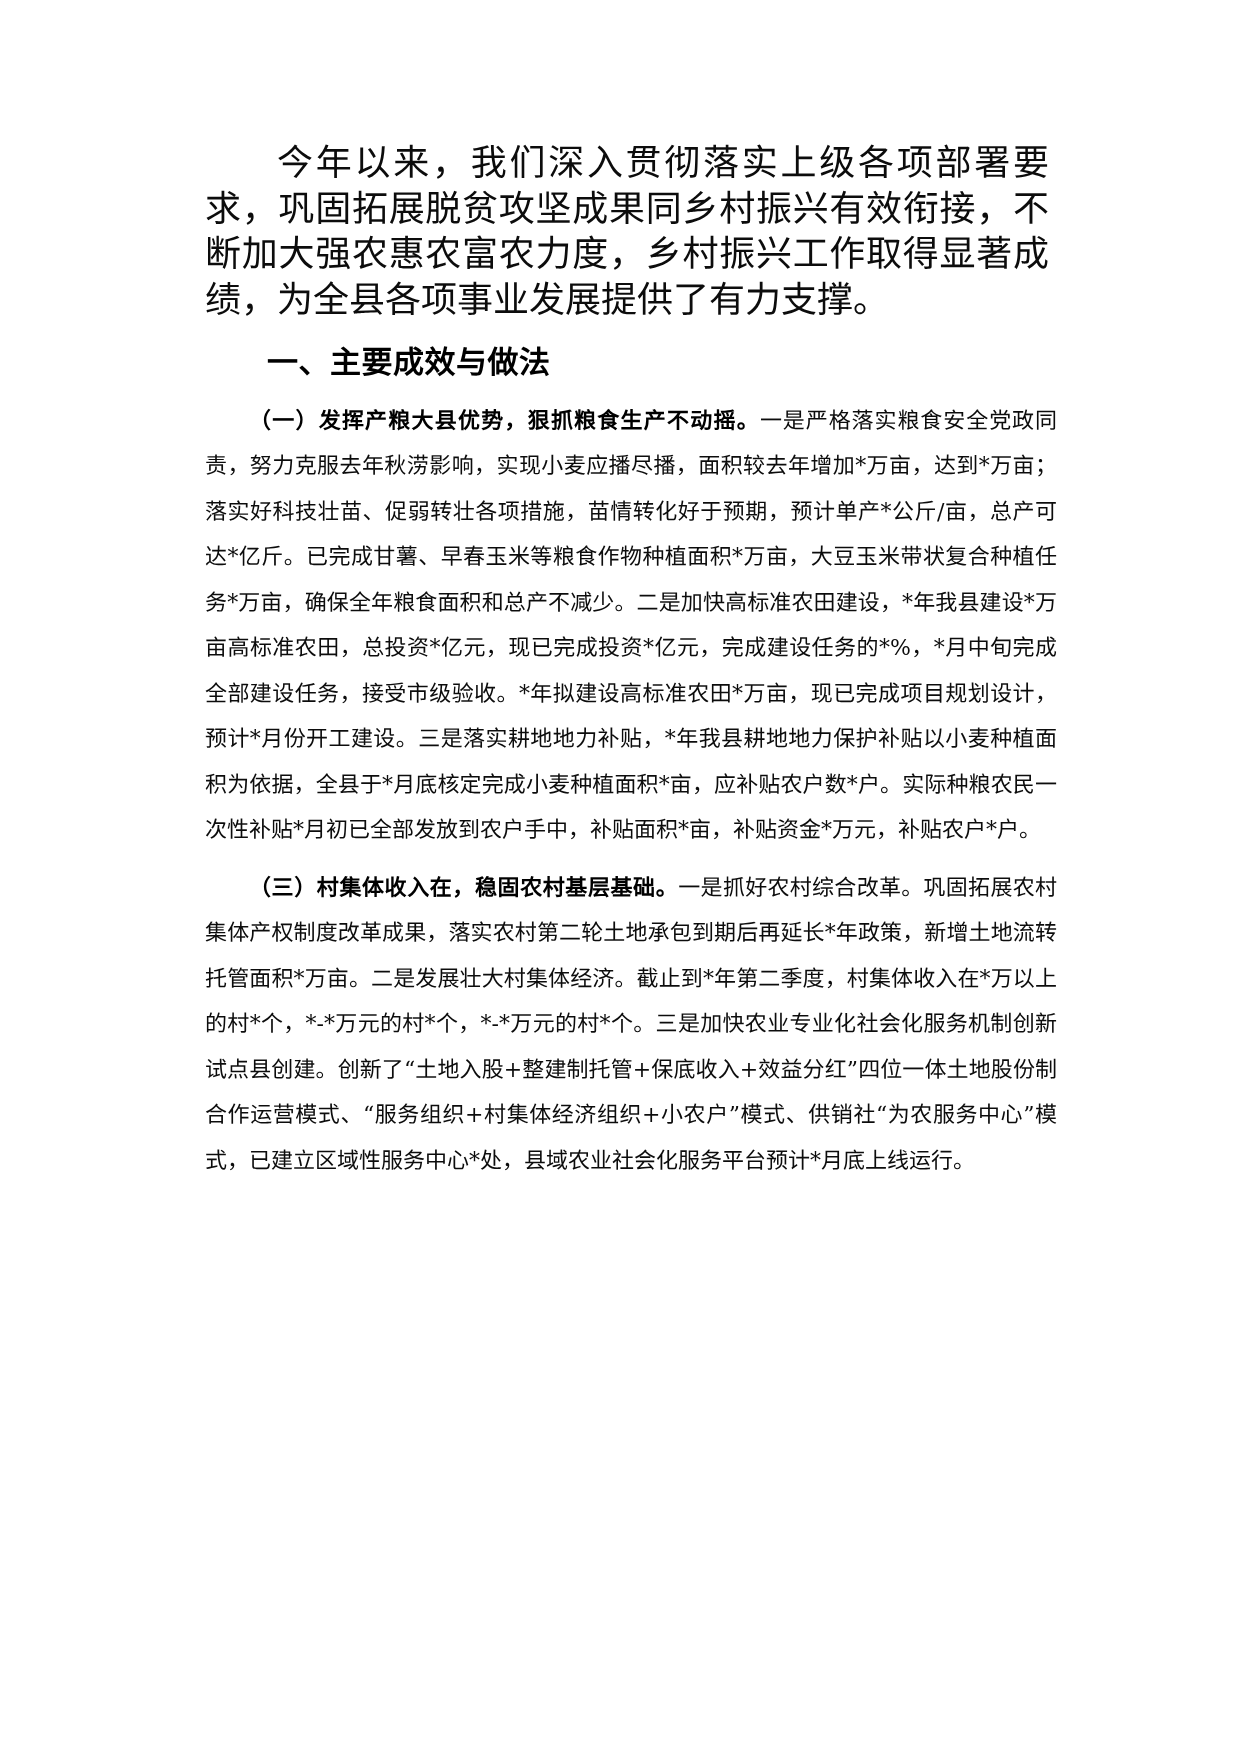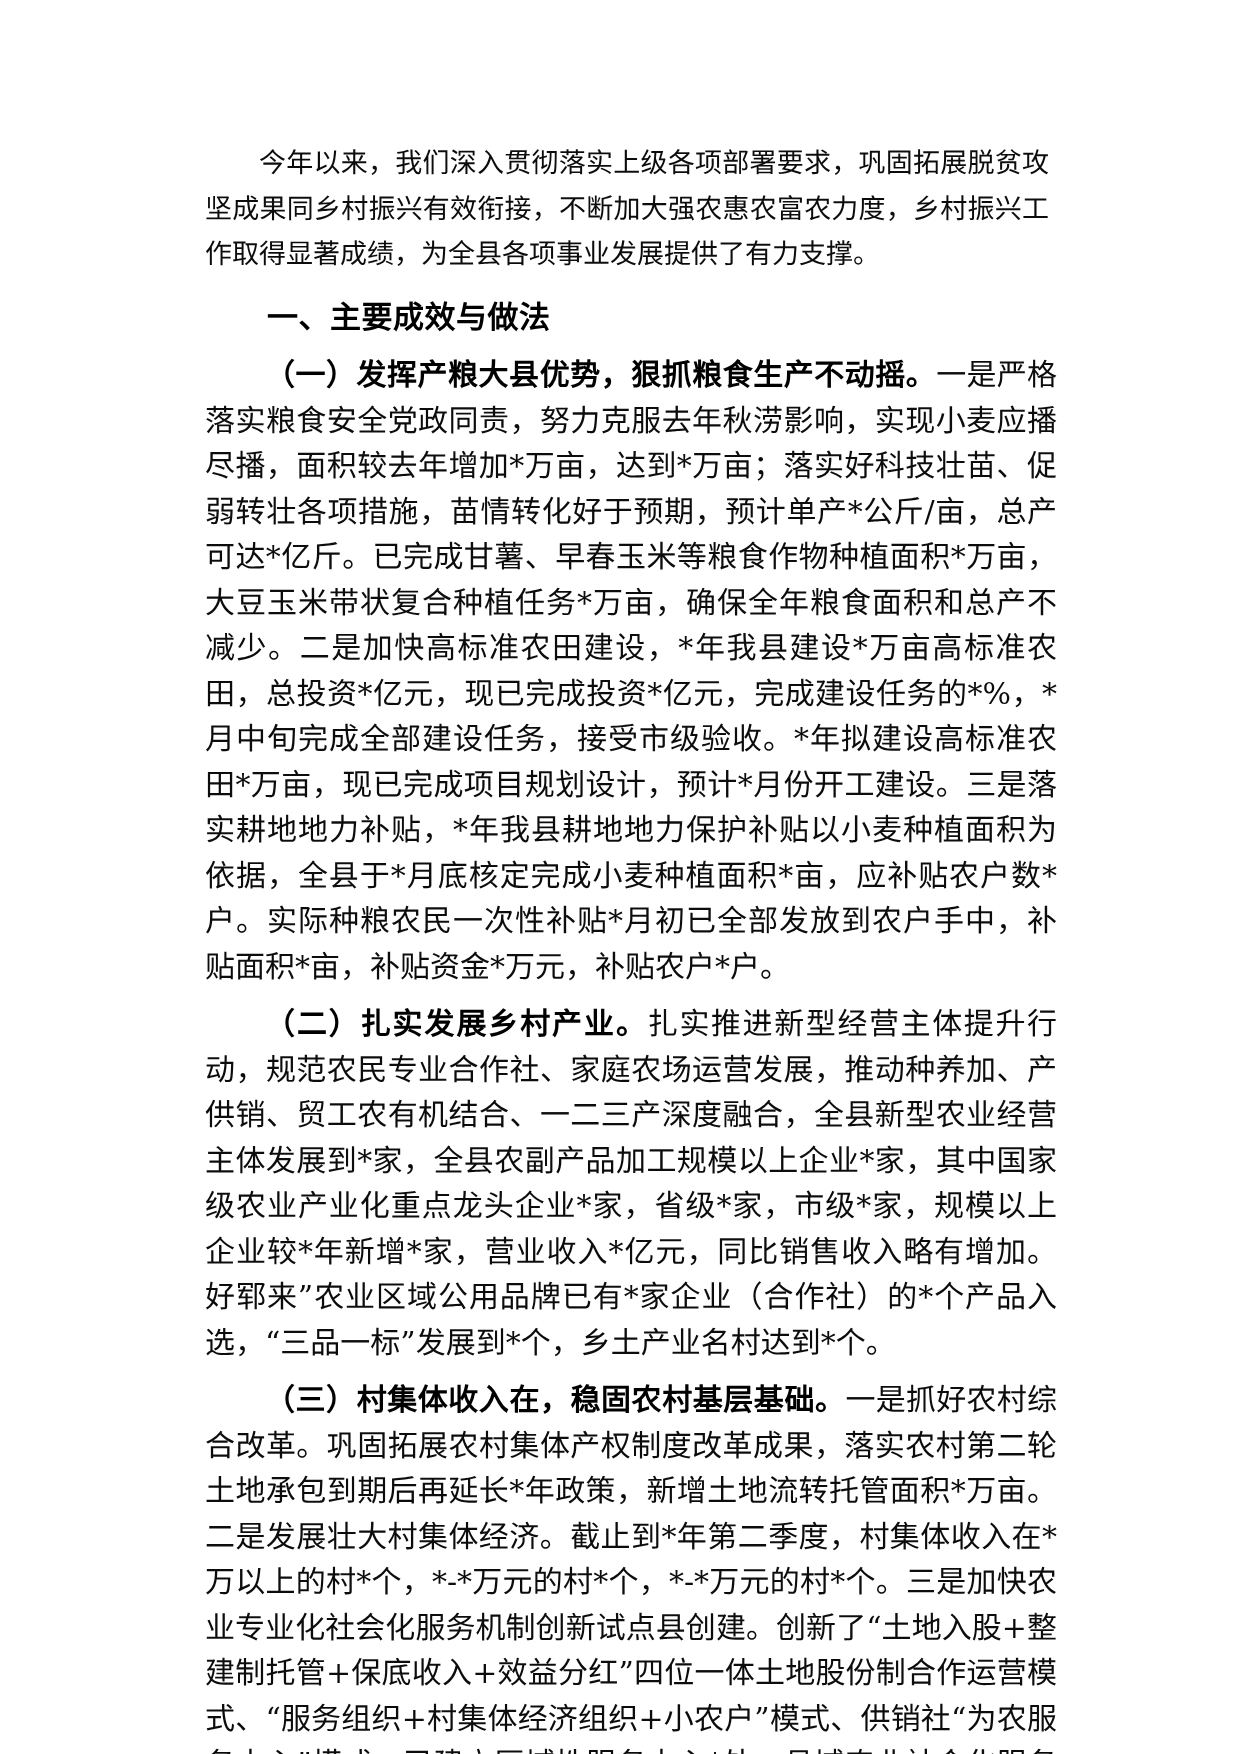--- a/index.html
+++ b/index.html
@@ -22,42 +22,42 @@
     height: 1754px;
     padding: 140px 180px 60px 205px;
     background: #ffffff;
   }
   .doc-body {
     width: 852px;
   }
   
   .para {
     margin: 0 8px 0 0;
-    font-size: 27px;
+    font-size: 36px;
     line-height: 45.5px;
     text-align: justify;
     text-justify: inter-ideograph;
     text-indent: 2em;
     letter-spacing: 0px;
     word-break: break-all;
     color: #0c0c0c;
   }
   .heading-1 {
     margin: 18px 0 12px 0;
     font-size: 31px;
     line-height: 45.5px;
     font-weight: bold;
     text-indent: 2em;
     letter-spacing: 0.5px;
     color: #000000;
     font-family: "DejaVu Sans", "Liberation Sans", sans-serif;
   }
   .sec-para {
     margin: 12px 0 0 0;
-    font-size: 30px;
+    font-size: 22px;
     line-height: 45.5px;
     text-align: justify;
     text-justify: inter-ideograph;
     text-indent: 2em;
     word-break: break-all;
     color: #0c0c0c;
   }
   .sec-title {
     font-weight: bold;
     font-family: "DejaVu Sans", "Liberation Sans", sans-serif;
@@ -73,18 +73,17 @@
 
 <div class="page">
   <div class="doc-body">
 
     <p class="para">今年以来，我们深入贯彻落实上级各项部署要求，巩固拓展脱贫攻坚成果同乡村振兴有效衔接，不断加大强农惠农富农力度，乡村振兴工作取得显著成绩，为全县各项事业发展提供了有力支撑。</p>
 
     <h2 class="heading-1">一、主要成效与做法</h2>
 
     <p class="sec-para"><span class="sec-title">（一）发挥产粮大县优势，狠抓粮食生产不动摇。</span><span class="sec-text">一是严格落实粮食安全党政同责，努力克服去年秋涝影响，实现小麦应播尽播，面积较去年增加*万亩，达到*万亩；落实好科技壮苗、促弱转壮各项措施，苗情转化好于预期，预计单产*公斤/亩，总产可达*亿斤。已完成甘薯、早春玉米等粮食作物种植面积*万亩，大豆玉米带状复合种植任务*万亩，确保全年粮食面积和总产不减少。二是加快高标准农田建设，*年我县建设*万亩高标准农田，总投资*亿元，现已完成投资*亿元，完成建设任务的*%，*月中旬完成全部建设任务，接受市级验收。*年拟建设高标准农田*万亩，现已完成项目规划设计，预计*月份开工建设。三是落实耕地地力补贴，*年我县耕地地力保护补贴以小麦种植面积为依据，全县于*月底核定完成小麦种植面积*亩，应补贴农户数*户。实际种粮农民一次性补贴*月初已全部发放到农户手中，补贴面积*亩，补贴资金*万元，补贴农户*户。</span></p>
 
-    <p class="sec-para"><span class="sec-title">（二）扎实发展乡村产业。</span><span class="sec-text">扎实推进新型经营主体提升行动，规范农民专业合作社、家庭农场运营发展，推动种养加、产供销、贸工农有机结合、一二三产深度融合，全县新型农业经营主体发展到*家，全县农副产品加工规模以上企业*家，其中国家级农业产业化重点龙头企业*家，省级*家，市级*家，规模以上企业较*年新增*家，营业收入*亿元，同比销售收入略有增加。好郓来”农业区域公用品牌已有*家企业（合作社）的*个产品入选，“三品一标”发展到*个，乡土产业名村达到*个。</span></p>
 
     <p class="sec-para"><span class="sec-title">（三）村集体收入在，稳固农村基层基础。</span><span class="sec-text">一是抓好农村综合改革。巩固拓展农村集体产权制度改革成果，落实农村第二轮土地承包到期后再延长*年政策，新增土地流转托管面积*万亩。二是发展壮大村集体经济。截止到*年第二季度，村集体收入在*万以上的村*个，*-*万元的村*个，*-*万元的村*个。三是加快农业专业化社会化服务机制创新试点县创建。创新了“土地入股+整建制托管+保底收入+效益分红”四位一体土地股份制合作运营模式、“服务组织+村集体经济组织+小农户”模式、供销社“为农服务中心”模式，已建立区域性服务中心*处，县域农业社会化服务平台预计*月底上线运行。</span></p>
 
   </div>
 </div>
 
 </body></html>

